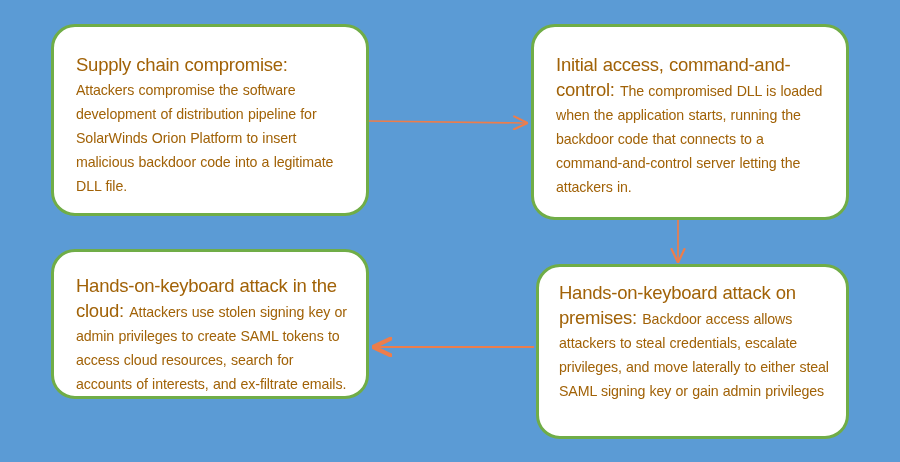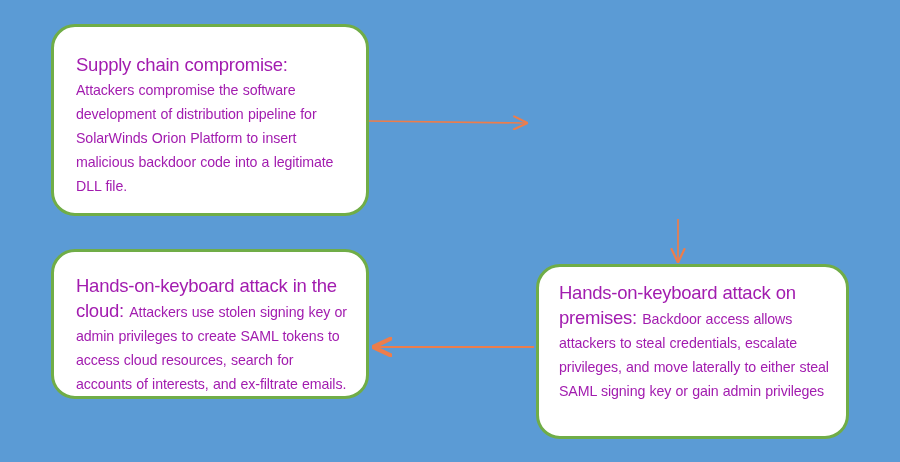--- a/index.html
+++ b/index.html
@@ -27,21 +27,21 @@
     padding: 0;
     overflow: hidden;
   }
   .node-inner {
     position: absolute;
     left: 22px;
     right: 16px;
   }
   .node-text {
     margin: 0;
-    color: #a21caf;
+    color: #a16207;
     font-size: 14.2px;
     line-height: 24px;
     letter-spacing: -0.1px;
     word-spacing: 0.4px;
   }
   .node-title {
     font-size: 18.5px;
     letter-spacing: -0.25px;
   }
   
@@ -88,20 +88,25 @@
 
     <line x1="534" y1="347" x2="374" y2="347" stroke="#ed7d4b" stroke-width="2.2" marker-end="url(#ah-left)"></line>
   </svg>
 
   <div class="node" id="node-supply-chain">
     <div class="node-inner">
       <p class="node-text"><span class="node-title">Supply chain compromise: </span><span>Attackers compromise the software development of distribution pipeline for SolarWinds Orion Platform to insert malicious backdoor code into a legitimate DLL file.</span></p>
     </div>
   </div>
 
+  <div class="node" id="node-initial-access">
+    <div class="node-inner">
+      <p class="node-text"><span class="node-title">Initial access, command-and-control: </span><span>The compromised DLL is loaded when the application starts, running the backdoor code that connects to a command-and-control server letting the attackers in.</span></p>
+    </div>
+  </div>
 
   <div class="node" id="node-cloud-attack">
     <div class="node-inner">
       <p class="node-text"><span class="node-title">Hands-on-keyboard attack in the cloud: </span><span>Attackers use stolen signing key or admin privileges to create SAML tokens to access cloud resources, search for accounts of interests, and ex-filtrate emails.</span></p>
     </div>
   </div>
 
   <div class="node" id="node-onprem-attack">
     <div class="node-inner">
       <p class="node-text"><span class="node-title">Hands-on-keyboard attack on premises: </span><span>Backdoor access allows attackers to steal credentials, escalate privileges, and move laterally to either steal SAML signing key or gain admin privileges</span></p>

